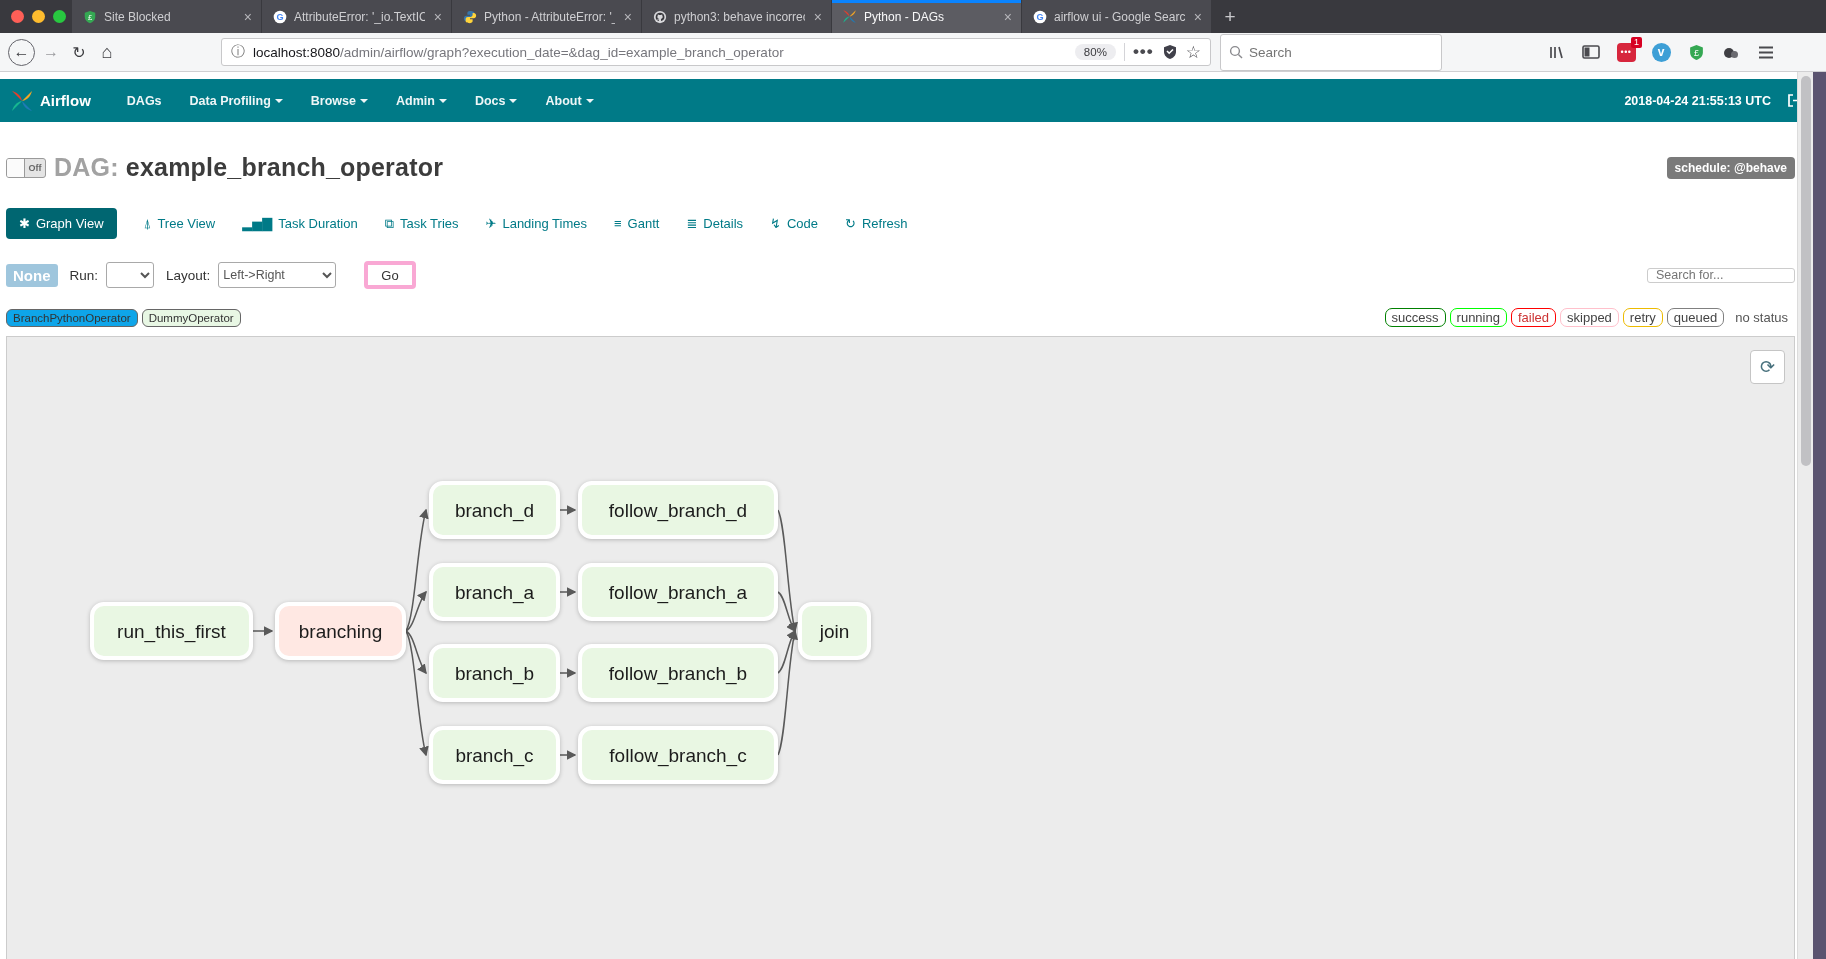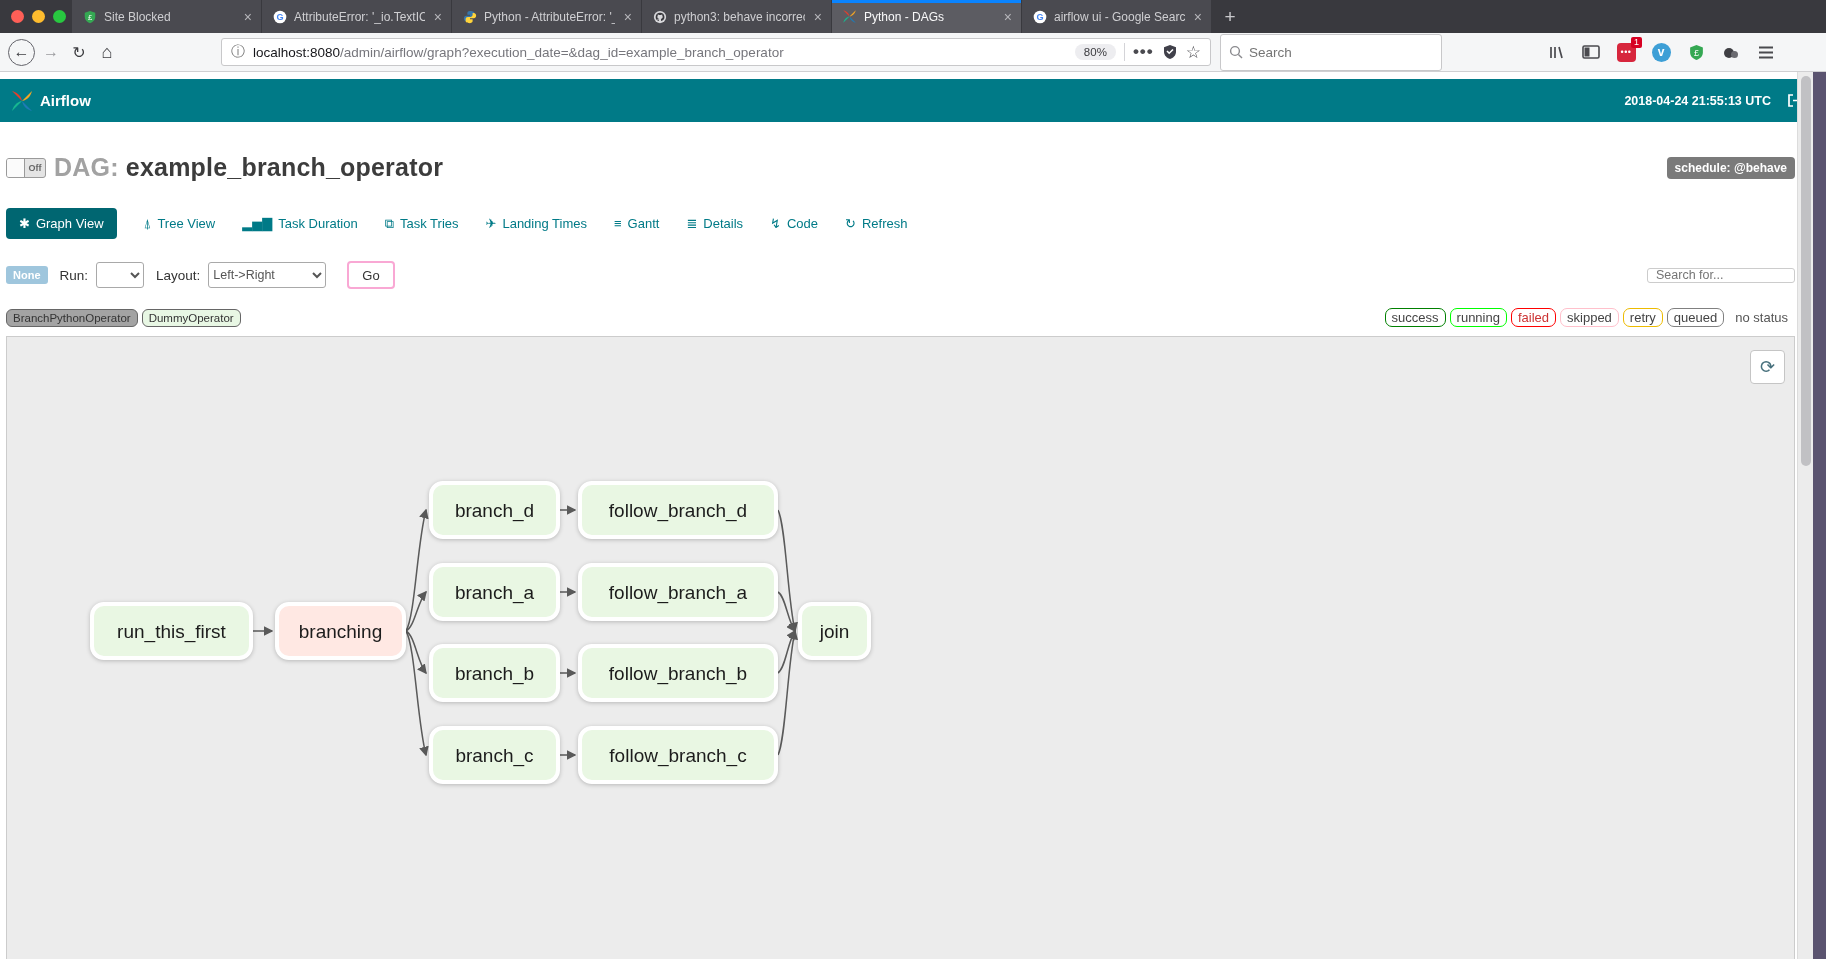--- a/index.html
+++ b/index.html
@@ -79,29 +79,29 @@
   .schedule-badge { margin-left:auto; background:#7a7a7a; color:#fff; font-size:12px; font-weight:bold;
                     padding:4px 8px; border-radius:4px; }
 
   .views-row { margin-top:26px; display:flex; align-items:center; gap:27px; }
   .view-btn { display:flex; align-items:center; gap:6px; font-size:13px; color:#007a87;
               text-decoration:none; cursor:pointer; }
   .view-btn.active { background:#006671; color:#fff; padding:8px 13px; border-radius:4px; }
   .v-icon { font-size:13px; }
 
   .controls-row { margin-top:22px; display:flex; align-items:center; gap:8px; }
-  .none-badge { background:#9fc6dd; color:#fff; font-size:11px; font-weight:bold; padding:3px 7px;
+  .none-badge { background:#9fc6dd; color:#fff; font-size:15px; font-weight:bold; padding:3px 7px;
                 border-radius:3px; }
   .ctrl-label { font-size:13.5px; color:#333; margin-left:4px; }
   select.ctrl { height:26px; border:1px solid #a9a9a9; border-radius:3px; background:#fff;
                 font-size:12.5px; color:#555; font-family:"Liberation Sans",sans-serif; }
   .run-select { width:48px; }
   .layout-select { width:118px; }
-  .go-btn { height:28px; padding:0 13px; background:#fff; border:2px solid #f9a8d4; border-radius:4px;
-            font-size:13px; color:#333; margin-left:13px; }
+  .go-btn { height:28px; padding:0 13px; background:#fff; border:4px solid #f9a8d4; border-radius:4px;
+            font-size:13px; color:#333; margin-left:20px; }
   .page-search { margin-left:auto; width:148px; height:15px; border:1px solid #ccc; border-radius:3px;
                  padding:0 8px; font-size:12.5px; color:#555; font-family:"Liberation Sans",sans-serif; outline:none; }
 
   .legend-row { margin-top:19px; display:flex; align-items:center; }
   .op-pills, .st-pills { display:flex; align-items:center; gap:4px; }
   .st-pills { margin-left:auto; }
   .op-pill { font-size:11.5px; color:#333; border:1px solid #666; border-radius:6px; padding:2px 6px; }
   .st-pill { font-size:13px; border-radius:7px; padding:1px 6px; border:1.5px solid transparent; }
 
   .graph-wrap { position:relative; margin-top:9px; height:628px; border:1px solid #ccc;
@@ -277,20 +277,45 @@
         <span style="display:flex">
           <svg width="24" height="24" viewBox="0 0 24 24">
             <path d="M12 12L2 2c4 1 9 4 10 10z" fill="#e43e2b"></path>
             <path d="M12 12L22 2c-1 4-4 9-10 10z" fill="#f5a623"></path>
             <path d="M12 12l10 10c-4-1-9-4-10-10z" fill="#1f7bb6"></path>
             <path d="M12 12L2 22c1-4 4-9 10-10z" fill="#17b890"></path>
           </svg>
         </span>
         <span>Airflow</span>
       </div>
+      <nav id="navitems" style="display:flex;height:34px">
+          <a class="nav-item">
+    <span class="nv-label">DAGs</span>
+  </a>
+          <a class="nav-item">
+    <span class="nv-label">Data Profiling</span>
+  <span class="caret"></span>
+          </a>
+          <a class="nav-item">
+    <span class="nv-label">Browse</span>
+  <span class="caret"></span>
+          </a>
+          <a class="nav-item">
+    <span class="nv-label">Admin</span>
+  <span class="caret"></span>
+          </a>
+          <a class="nav-item">
+    <span class="nv-label">Docs</span>
+  <span class="caret"></span>
+          </a>
+          <a class="nav-item">
+    <span class="nv-label">About</span>
+  <span class="caret"></span>
+          </a>
+        </nav>
       <div class="nav-right">
         <span>2018-04-24 21:55:13 UTC</span>
         <span style="display:flex">
           <svg width="16" height="15" viewBox="0 0 16 15">
               <path d="M6 2H2v11h4" stroke="#fff" stroke-width="1.7" fill="none"></path>
               <path d="M6 7.5h8M11 4l3.5 3.5L11 11" stroke="#fff" stroke-width="1.7" fill="none"></path>
             </svg>
         </span>
       </div>
     </div>
@@ -350,21 +375,21 @@
         <span class="ctrl-label">Run:</span>
         <select class="ctrl run-select"></select>
         <span class="ctrl-label">Layout:</span>
         <select class="ctrl layout-select" id="layout-select"><option>Left-&gt;Right</option></select>
         <button class="go-btn">Go</button>
         <input class="page-search" placeholder="Search for..." style="">
       </div>
 
       <div class="legend-row">
         <div class="op-pills" id="op-pills">
-            <span class="op-pill" style="background: #a3a3a3;">BranchPythonOperator</span>
+            <span class="op-pill" style="background: #0ea5e9;">BranchPythonOperator</span>
             <span class="op-pill" style="background: rgb(232, 247, 228);">DummyOperator</span>
           </div>
         <div class="st-pills" id="st-pills">
             <span class="st-pill" style="border-color: rgb(0, 128, 0); color: rgb(68, 68, 68);">success</span>
             <span class="st-pill" style="border-color: rgb(0, 255, 0); color: rgb(68, 68, 68);">running</span>
             <span class="st-pill" style="border-color: rgb(255, 0, 0); color: rgb(204, 51, 51);">failed</span>
             <span class="st-pill" style="border-color: rgb(255, 192, 203); color: rgb(68, 68, 68);">skipped</span>
             <span class="st-pill" style="border-color: rgb(237, 187, 0); color: rgb(68, 68, 68);">retry</span>
             <span class="st-pill" style="border-color: rgb(128, 128, 128); color: rgb(68, 68, 68);">queued</span>
             <span class="st-pill" style="border-color: transparent; color: rgb(85, 85, 85);">no status</span>

